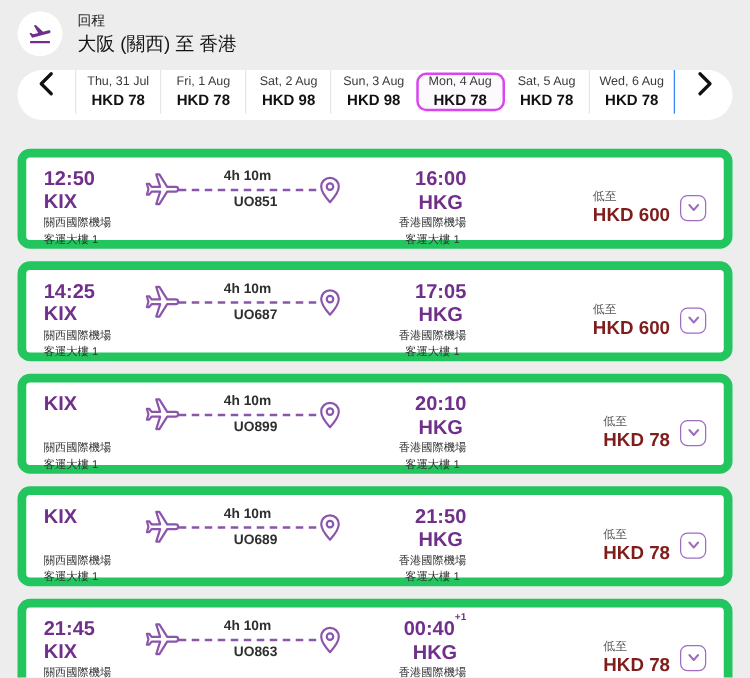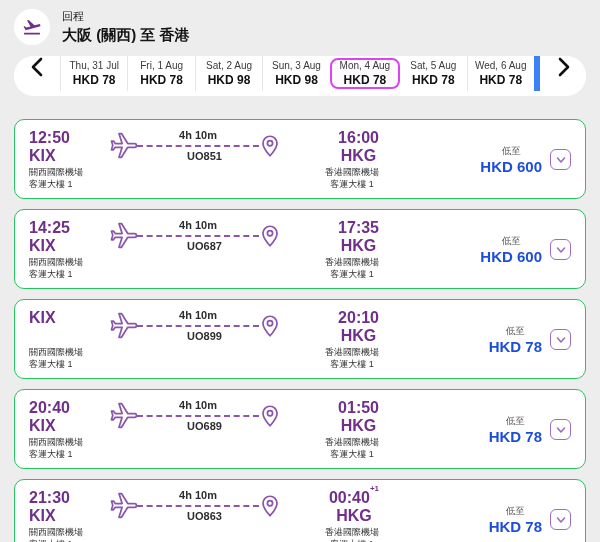--- a/index.html
+++ b/index.html
@@ -9,40 +9,40 @@
     -webkit-font-smoothing:antialiased;overflow:hidden;
   }
   .page{padding:6px 14px 0 14px;border-radius:18px;}
 
   
   .header{display:flex;align-items:center;gap:12px;margin:2px 0 10px 0;height:38px;}
   .header-icon{width:36px;height:36px;border-radius:50%;background:#ffffff;
     display:flex;align-items:center;justify-content:center;flex:0 0 auto;}
   .header-texts{display:flex;flex-direction:column;}
   .trip-label{font-size:11px;color:#222;}
-  .route-title{font-size:15px;font-weight:bold;color:#141414;margin-top:2px;}
+  .route-title{font-size:15px;font-weight:normal;color:#141414;margin-top:2px;}
 
   
   .date-bar{height:40px;background:#ffffff;border-radius:20px;display:flex;
     align-items:flex-start;overflow:hidden;margin-bottom:23px;}
   .nav-btn{width:46px;border:none;background:#fff;display:flex;align-items:center;
     justify-content:center;cursor:pointer;padding:0;flex:0 0 auto;}
   .date-cells{flex:1;display:flex;align-items:stretch;}
   .date-cell{flex:1;display:flex;flex-direction:column;align-items:center;
     justify-content:center;gap:2px;border-left:1px solid #e6e6e6;cursor:pointer;
     box-sizing:border-box;background:#fff;}
-  .date-cells .date-cell:last-child{border-right:6px solid #3b82f6;}
+  .date-cells .date-cell:last-child{border-right:1px solid #3b82f6;}
   .date-cell.selected{border:2px solid #d946ef;border-radius:8px;background:#fcfafd;
     margin:2px 0;}
   .date-cell.selected + .date-cell{border-left:none;}
   .date-label{font-size:10px;color:#3a3a3a;white-space:nowrap;}
   .date-price{font-size:12px;font-weight:bold;color:#111;white-space:nowrap;}
 
   
-  .flight-card{background:#ffffff;border:1px solid #22c55e;border-radius:10px;
+  .flight-card{background:#ffffff;border:7px solid #22c55e;border-radius:10px;
     height:80px;margin-bottom:10px;box-sizing:border-box;
     display:grid;grid-template-columns:76px 1fr 84px 192px;
     padding:9px 14px 8px 14px;}
   .dep-cell{display:flex;flex-direction:column;justify-content:space-between;}
   .arr-cell{display:flex;flex-direction:column;justify-content:space-between;
     align-items:flex-end;text-align:center;}
   .time-block{line-height:1.15;}
   .time,.code{font-size:16px;font-weight:bold;color:#702f8a;display:block;white-space:nowrap;}
   .day-offset{font-size:8px;color:#702f8a;font-weight:bold;position:relative;top:-6px;}
   .airport{font-size:9px;color:#333;line-height:1.4;white-space:nowrap;}
@@ -51,23 +51,23 @@
   .path-row{display:flex;align-items:center;width:100%;}
   .path-mid{flex:1;display:flex;flex-direction:column;align-items:center;min-width:0;}
   .duration{font-size:11px;font-weight:600;color:#2e2e2e;white-space:nowrap;}
   .dash-line{width:100%;border-top:2px dashed #8a55ab;margin:4px 0 3px 0;}
   .flight-no{font-size:11px;font-weight:600;color:#2e2e2e;white-space:nowrap;padding-left:13px;}
   .plane-icon-wrap,.pin-icon-wrap{flex:0 0 auto;display:flex;align-items:center;}
   .plane-icon-wrap{margin-right:-2px;}
   .pin-icon-wrap{margin-left:-2px;}
 
   .price-cell{display:flex;align-items:center;justify-content:flex-end;gap:8px;}
-  .price-texts{display:flex;flex-direction:column;align-items:center;}
+  .price-texts{display:flex;flex-direction:column;align-items:flex-start;}
   .price-prefix{font-size:9.5px;color:#555;}
-  .price-value{font-size:15px;font-weight:bold;color:#1d4ed8;white-space:nowrap;}
+  .price-value{font-size:15px;font-weight:bold;color:#7f1d1d;white-space:nowrap;}
   .expand-btn{width:21px;height:21px;box-sizing:border-box;border:1.5px solid #a06cc0;
     border-radius:6px;background:#fff;display:flex;align-items:center;
     justify-content:center;cursor:pointer;padding:0;}
 </style>
 </head>
 <body>
 
 <div class="page">
 
   <div class="header">
@@ -210,21 +210,21 @@
           <svg width="26" height="26" viewBox="0 0 24 24" fill="none" stroke="#8a55ab" stroke-width="1.6" stroke-linejoin="round" stroke-linecap="round">
             <path d="M12 3a6.5 6.5 0 0 0-6.5 6.5C5.5 14 12 21 12 21s6.5-7 6.5-11.5A6.5 6.5 0 0 0 12 3z"></path>
             <circle cx="12" cy="9.5" r="2.4"></circle>
           </svg>
         </span>
       </div>
     </div>
 
     <div class="arr-cell">
       <div class="time-block">
-        <span class="time"><span>17:35</span><sup class="day-offset"></sup></span>
+        <span class="time"><span>17:05</span><sup class="day-offset"></sup></span>
         <span class="code">HKG</span>
       </div>
       <div class="airport">
         <span>香港國際機場</span><br>
         <span>客運大樓 1</span>
       </div>
     </div>
 
     <div class="price-cell">
       <div class="price-texts">
@@ -289,21 +289,20 @@
       <button class="expand-btn">
         <svg width="12" height="12" viewBox="0 0 12 12" fill="none" stroke="#a06cc0" stroke-width="1.6" stroke-linecap="round" stroke-linejoin="round">
           <polyline points="2.5,4 6,8 9.5,4"></polyline>
         </svg>
       </button>
     </div>
   </div>
       <div class="flight-card">
     <div class="dep-cell">
       <div class="time-block">
-        <span class="time">20:40</span>
         <span class="code">KIX</span>
       </div>
       <div class="airport">
         <span>關西國際機場</span><br>
         <span>客運大樓 1</span>
       </div>
     </div>
 
     <div class="path-cell">
       <div class="path-row">
@@ -321,21 +320,21 @@
           <svg width="26" height="26" viewBox="0 0 24 24" fill="none" stroke="#8a55ab" stroke-width="1.6" stroke-linejoin="round" stroke-linecap="round">
             <path d="M12 3a6.5 6.5 0 0 0-6.5 6.5C5.5 14 12 21 12 21s6.5-7 6.5-11.5A6.5 6.5 0 0 0 12 3z"></path>
             <circle cx="12" cy="9.5" r="2.4"></circle>
           </svg>
         </span>
       </div>
     </div>
 
     <div class="arr-cell">
       <div class="time-block">
-        <span class="time"><span>01:50</span><sup class="day-offset"></sup></span>
+        <span class="time"><span>21:50</span><sup class="day-offset"></sup></span>
         <span class="code">HKG</span>
       </div>
       <div class="airport">
         <span>香港國際機場</span><br>
         <span>客運大樓 1</span>
       </div>
     </div>
 
     <div class="price-cell">
       <div class="price-texts">
@@ -345,21 +344,21 @@
       <button class="expand-btn">
         <svg width="12" height="12" viewBox="0 0 12 12" fill="none" stroke="#a06cc0" stroke-width="1.6" stroke-linecap="round" stroke-linejoin="round">
           <polyline points="2.5,4 6,8 9.5,4"></polyline>
         </svg>
       </button>
     </div>
   </div>
       <div class="flight-card">
     <div class="dep-cell">
       <div class="time-block">
-        <span class="time">21:30</span>
+        <span class="time">21:45</span>
         <span class="code">KIX</span>
       </div>
       <div class="airport">
         <span>關西國際機場</span><br>
         <span>客運大樓 1</span>
       </div>
     </div>
 
     <div class="path-cell">
       <div class="path-row">

